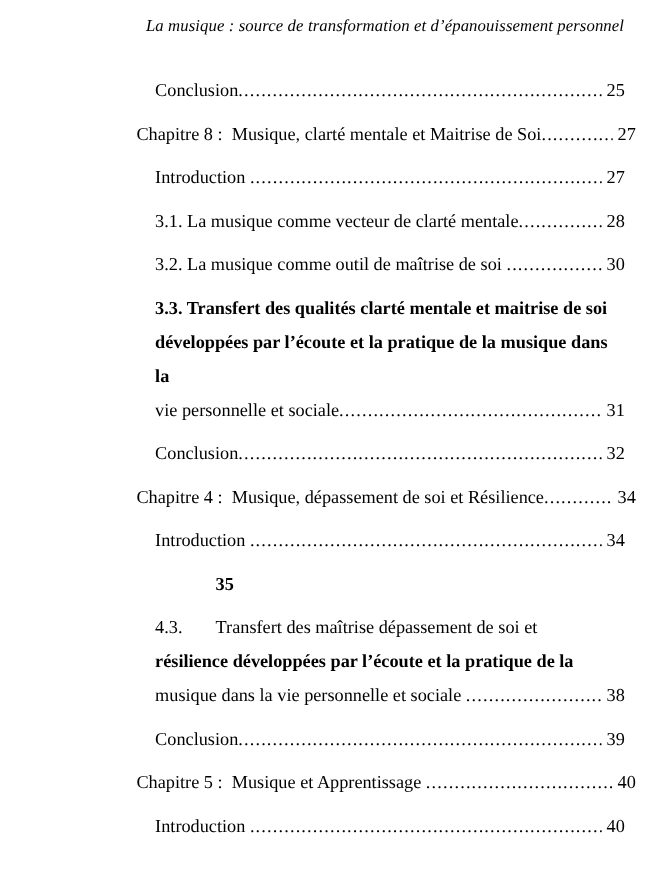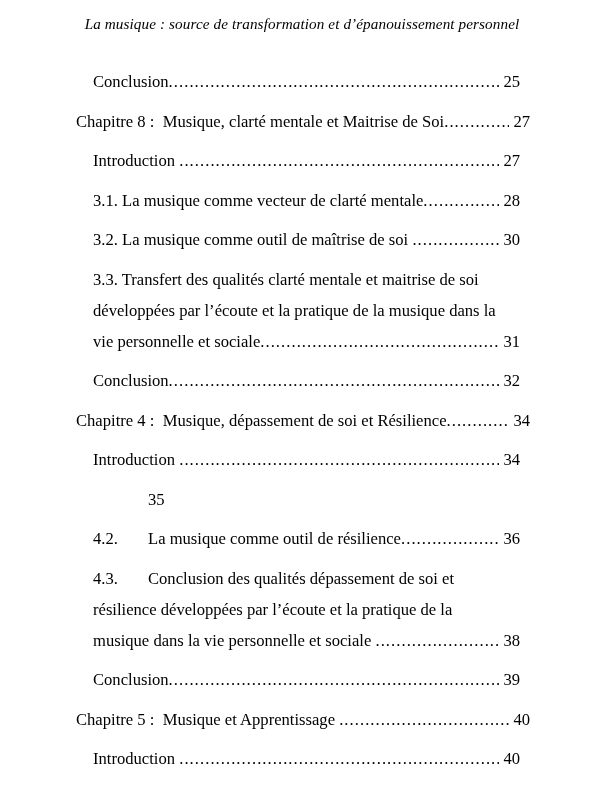--- a/index.html
+++ b/index.html
@@ -14,20 +14,21 @@
     font-family: "Liberation Serif", "DejaVu Serif", serif;
     color: #000000;
     overflow: hidden;
   }
 
   .page {
     position: relative;
     width: 532px;
     height: 793px;
     box-sizing: border-box;
+    margin-left: 48px;
   }
 
   
   .running-header {
     position: absolute;
     top: 14px;
     left: 0;
     width: 604px;
     text-align: center;
     font-style: italic;
@@ -97,20 +98,21 @@
     margin-right: 84px;
   }
   .num-label {
     display: inline-block;
     width: 55px;
     flex: 0 0 auto;
     white-space: pre;
   }
   .plain-line {
     display: block;
+    font-weight: bold;
   }
   .indent-tab {
     display: inline-block;
     width: 55px;
   }
 </style>
 </head>
 <body>
 
 <div class="page">
@@ -190,33 +192,25 @@
         <span class="leader-title">Introduction </span>
         <span class="leader-dots"></span>
         <span class="leader-page">34</span>
       </div>
     </div>
 
     <div class="toc-entry lvl-num">
       <div class="plain-line"><span class="indent-tab"></span><span>35</span></div>
     </div>
 
+
     <div class="toc-entry lvl-num">
       <div class="leader-row">
-        <span class="num-label">4.2.</span>
-        <span class="leader-title">La musique comme outil de résilience</span>
-        <span class="leader-dots"></span>
-        <span class="leader-page">36</span>
-      </div>
-    </div>
-
-    <div class="toc-entry lvl-num">
-      <div class="leader-row">
         <span class="num-label">4.3.</span>
-        <span class="leader-title">Conclusion des qualités dépassement de soi et</span>
+        <span class="leader-title">Transfert des maîtrise dépassement de soi et</span>
       </div>
       <div class="plain-line">résilience développées par l’écoute et la pratique de la</div>
       <div class="leader-row">
         <span class="leader-title">musique dans la vie personnelle et sociale </span>
         <span class="leader-dots"></span>
         <span class="leader-page">38</span>
       </div>
     </div>
 
     <div class="toc-entry lvl-sub">

